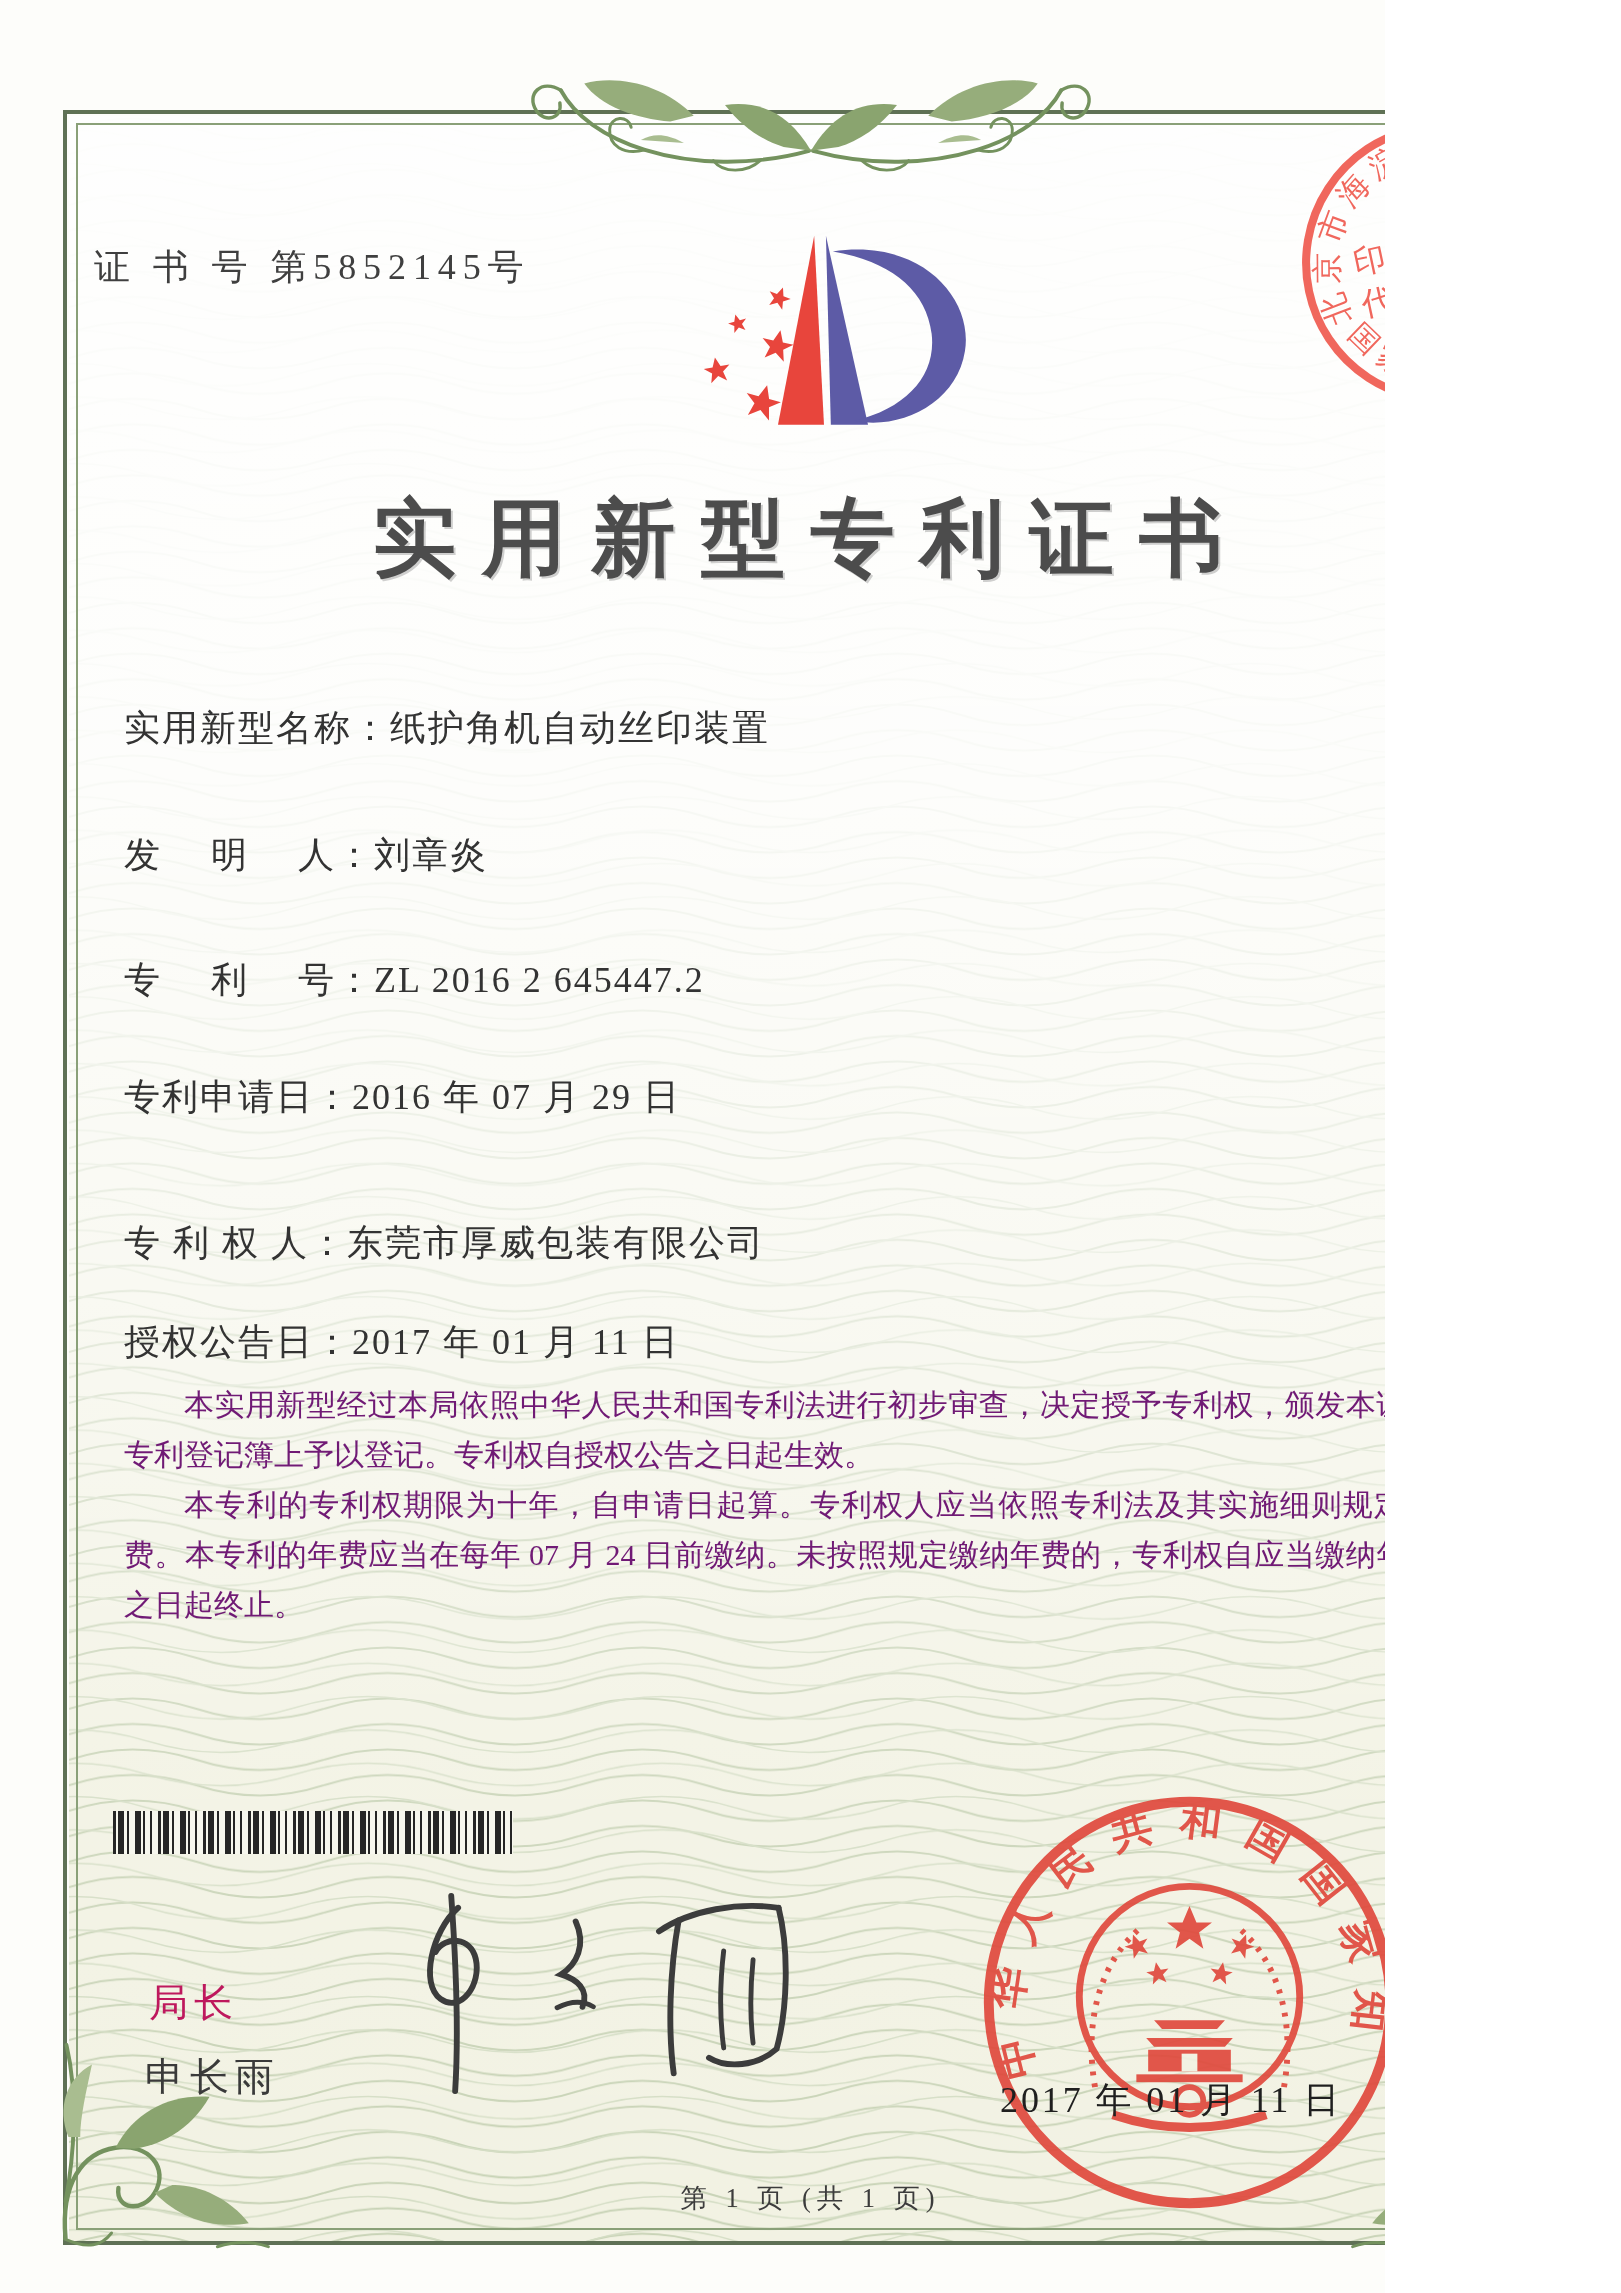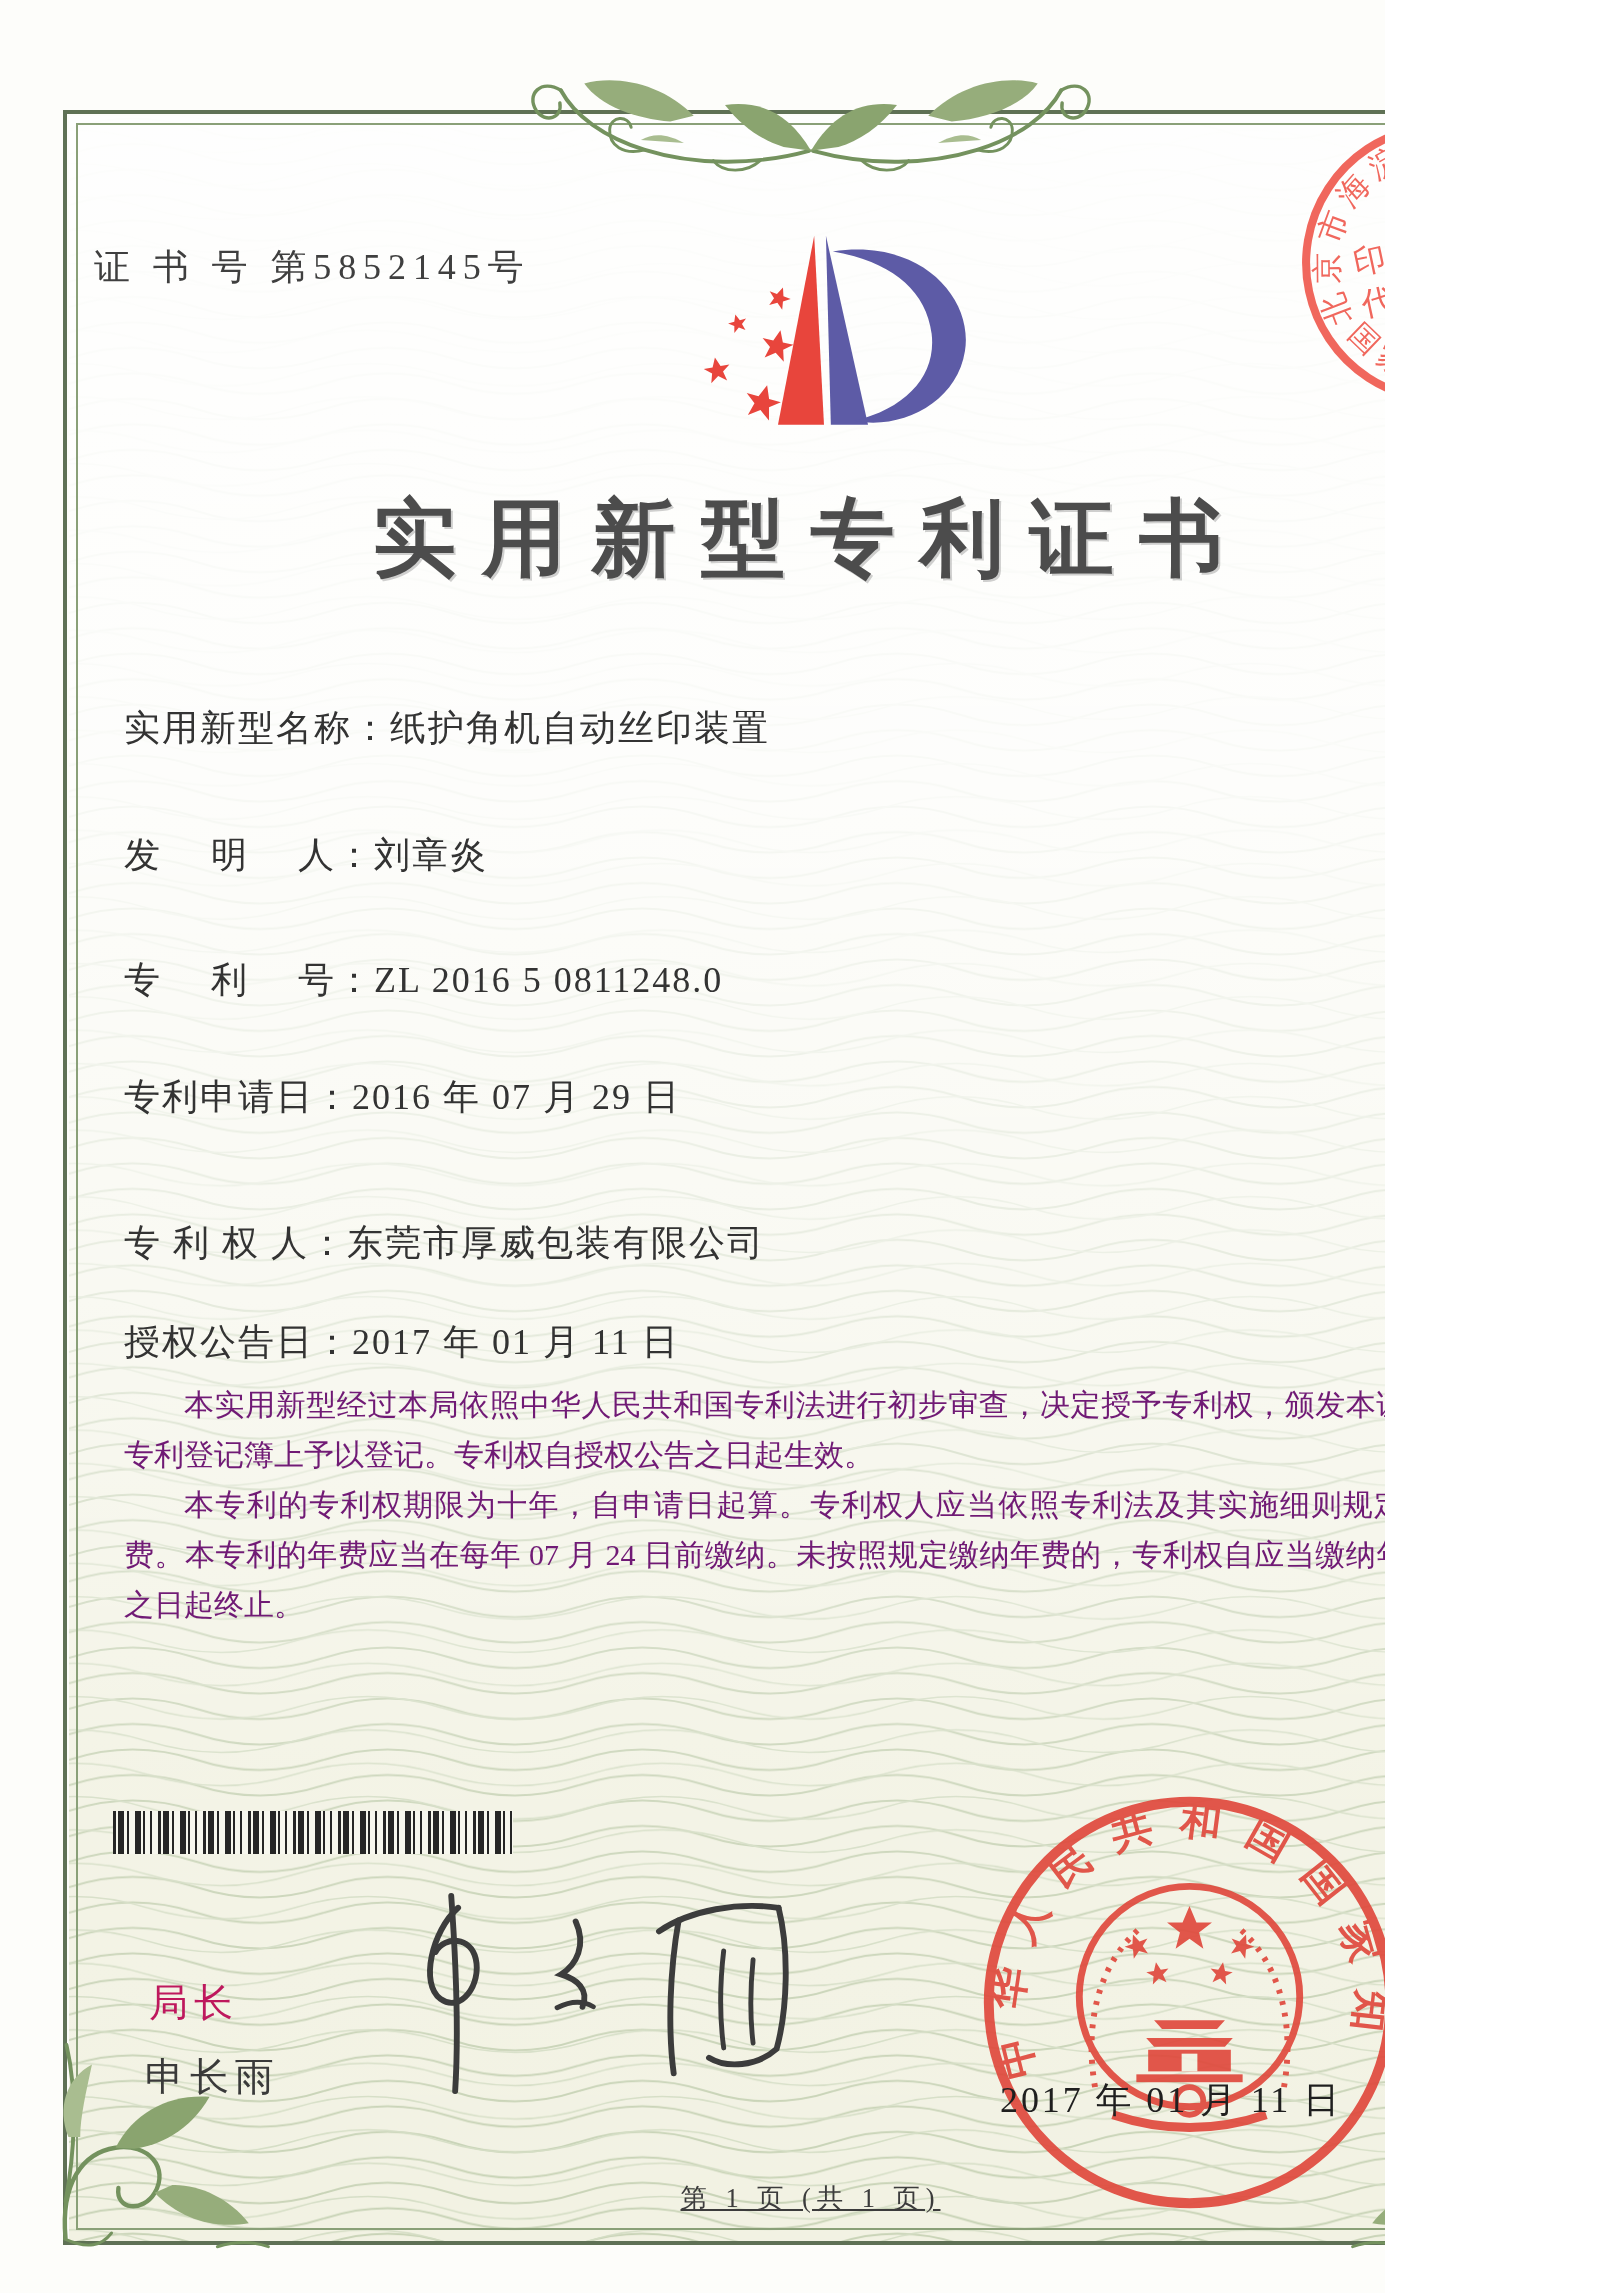--- a/index.html
+++ b/index.html
@@ -34,21 +34,21 @@
     background:repeating-linear-gradient(90deg,
       #262626 0 2.9px,#f7f7ee 2.9px 4.9px,#262626 4.9px 10.8px,#f7f7ee 10.8px 13.7px,
       #262626 13.7px 15.7px,#f7f7ee 15.7px 21.6px,#262626 21.6px 28px,#f7f7ee 28px 30px,
       #262626 30px 32px,#f7f7ee 32px 37px,#262626 37px 39px,#f7f7ee 39px 45px);}
 
   #director-role{left:149px;top:1976px;font-size:39px;letter-spacing:5.9px;color:#be185d;}
   #director-name{left:145px;top:2050px;font-size:39px;letter-spacing:5.9px;color:#3a3a3a;}
 
   #seal-date{left:1000px;top:2076px;font-size:36px;letter-spacing:2.9px;color:#1f1f1f;z-index:6;}
   #page-footer{left:0;top:2180px;width:1621px;text-align:center;font-size:26.5px;
-               letter-spacing:5.9px;color:#3c3c3c;text-decoration:underline;}
+               letter-spacing:5.9px;color:#3c3c3c;}
 
   svg{display:block;}
   text{font-family:"Liberation Sans","DejaVu Sans",sans-serif;}
 </style>
 </head>
 <body>
 
 <div id="page">
 
   <div class="abs" id="paper">
@@ -162,21 +162,21 @@
 
   <div class="abs content" id="doc-title">实用新型专利证书</div>
 
   <div class="abs content field" style="top:831px;">
     <span class="lbl">发　 明　 人：</span><span>刘章炎</span>
   </div>
   <div class="abs content field" style="top:704px;">
     <span class="lbl">实用新型名称：</span><span>纸护角机自动丝印装置</span>
   </div>
   <div class="abs content field" style="top:956px;">
-    <span class="lbl">专　 利　 号：</span><span>ZL 2016 5 0811248.0</span>
+    <span class="lbl">专　 利　 号：</span><span>ZL 2016 2 645447.2</span>
   </div>
   <div class="abs content field" style="top:1073px;">
     <span class="lbl">专利申请日：</span><span>2016 年 07 月 29 日</span>
   </div>
   <div class="abs content field" style="top:1198px;margin-top:21px;">
     <span class="lbl">专 利 权 人：</span><span>东莞市厚威包装有限公司</span>
   </div>
   <div class="abs content field" style="top:1318px;">
     <span class="lbl">授权公告日：</span><span>2017 年 01 月 11 日</span>
   </div>

